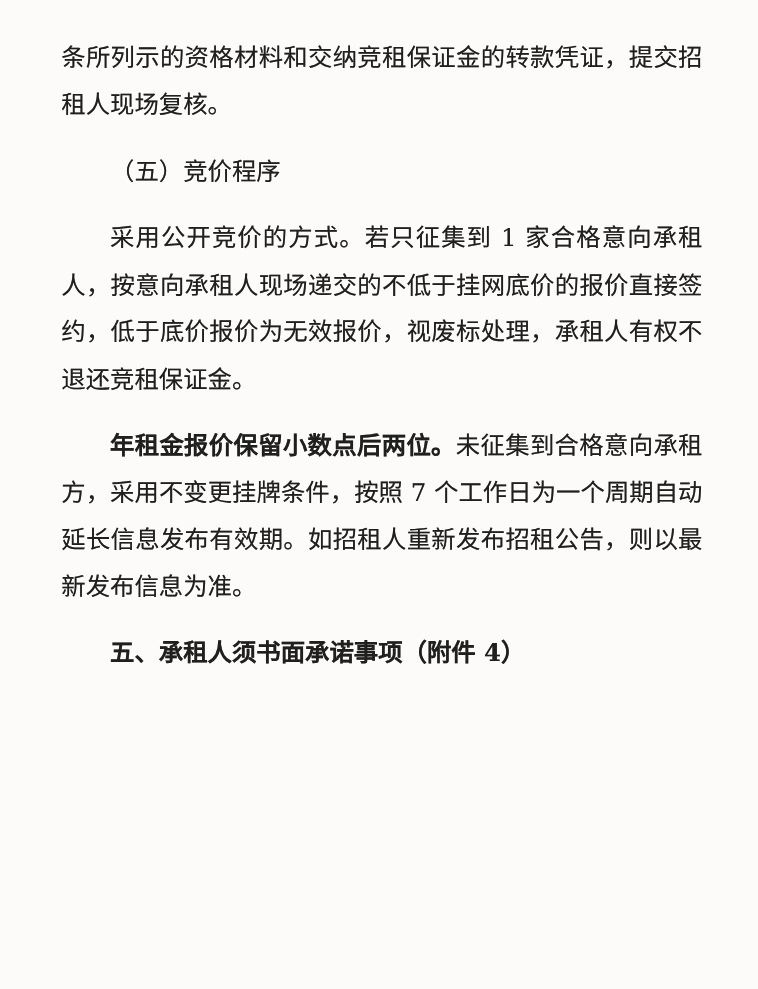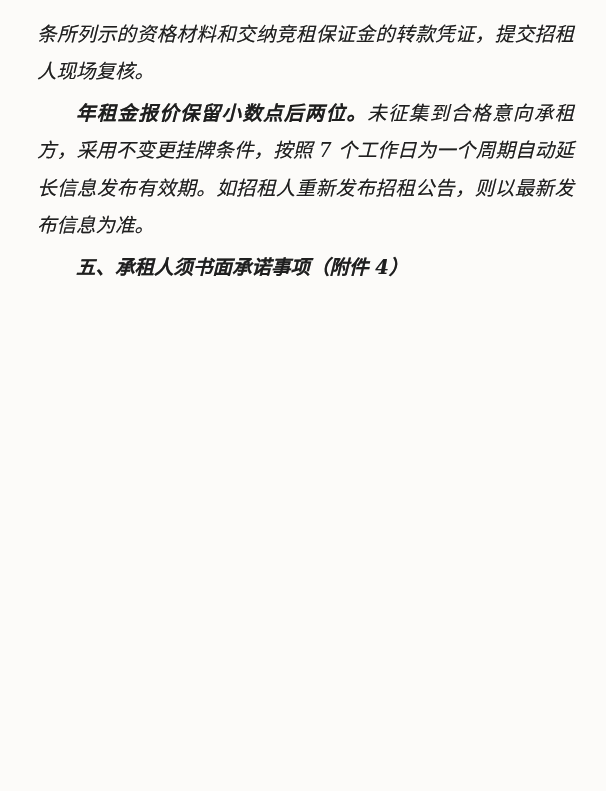--- a/index.html
+++ b/index.html
@@ -17,40 +17,41 @@
     font-family: "DejaVu Serif", serif;
     font-size: 19.5px;
     line-height: 37.45px;
     color: #1f1f1f;
     text-align: justify;
     overflow: hidden;
     
     text-shadow: 0 0 0.5px rgba(30,30,30,0.55);
   }
   .page p {
-    margin: 4px;
+    margin: 16px;
     padding: 0;
     text-indent: 0;
-    font-style: italic;
   }
   .page p.indent {
     text-indent: 2em;
   }
   .bold {
     font-weight: bold;
   }
 </style>
 </head>
 <body>
 
 <div class="page">
 
   <p>条所列示的资格材料和交纳竞租保证金的转款凭证，提交招租人现场复核。</p>
 
 
+  <p class="indent">（五）竞价程序</p>
 
+  <p class="indent">采用公开竞价的方式。若只征集到 1 家合格意向承租人，按意向承租人现场递交的不低于挂网底价的报价直接签约，低于底价报价为无效报价，视废标处理，承租人有权不退还竞租保证金。</p>
 
 
   <p class="indent"><span class="bold">年租金报价保留小数点后两位。</span><span>未征集到合格意向承租方，采用不变更挂牌条件，按照 7 个工作日为一个周期自动延长信息发布有效期。如招租人重新发布招租公告，则以最新发布信息为准。</span></p>
 
   <p class="indent bold">五、承租人须书面承诺事项（附件 4）</p>
 
 </div>
 
 </body></html>

